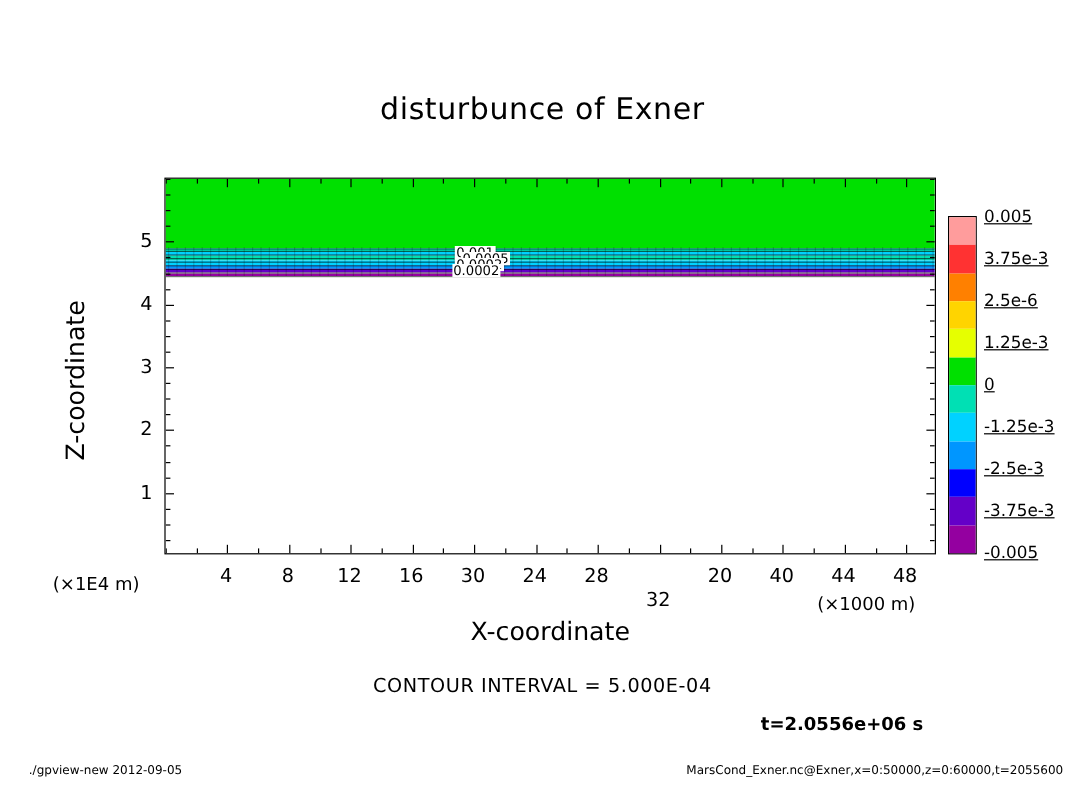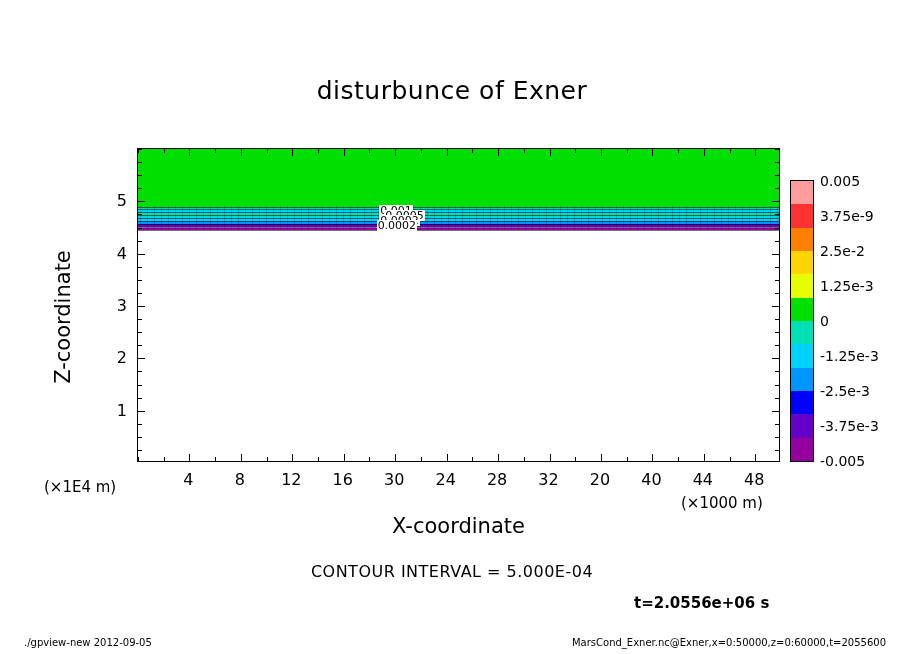--- a/index.html
+++ b/index.html
@@ -96,20 +96,21 @@
     border: 1px solid #000;
     box-sizing: border-box;
   }
   #colorbar .cb-cell { width: 100%; }
   .cb-label {
     position: absolute;
     left: 820px;
     font-size: 14px;
     transform: translateY(-50%);
     white-space: nowrap;
+    text-decoration: underline;
   }
 
   
   .contour-label {
     position: absolute;
     font-size: 11px;
     color: #000;
     background: #ffffff;
     padding: 0 1px;
     line-height: 11px;
@@ -370,21 +371,21 @@
 </div>
 
 <div id="x-tick-labels">
     <div class="xlabel" style="left: 188.44px; top: 470px;">4</div>
     <div class="xlabel" style="left: 239.88px; top: 470px;">8</div>
     <div class="xlabel" style="left: 291.32px; top: 470px;">12</div>
     <div class="xlabel" style="left: 342.76px; top: 470px;">16</div>
     <div class="xlabel" style="left: 394.2px; top: 470px;">30</div>
     <div class="xlabel" style="left: 445.64px; top: 470px;">24</div>
     <div class="xlabel" style="left: 497.08px; top: 470px;">28</div>
-    <div class="xlabel" style="left: 548.52px; top: 470px;">32</div>
+    <div class="xlabel" style="left: 548.52px; top: 490px;">32</div>
     <div class="xlabel" style="left: 599.96px; top: 470px;">20</div>
     <div class="xlabel" style="left: 651.4px; top: 470px;">40</div>
     <div class="xlabel" style="left: 702.84px; top: 470px;">44</div>
     <div class="xlabel" style="left: 754.28px; top: 470px;">48</div>
   </div>
 <div id="y-tick-labels">
     <div class="ylabel" style="left: 103px; width: 24px; top: 409.667px;">1</div>
     <div class="ylabel" style="left: 103px; width: 24px; top: 357.333px;">2</div>
     <div class="ylabel" style="left: 103px; width: 24px; top: 305px;">3</div>
     <div class="ylabel" style="left: 103px; width: 24px; top: 252.667px;">4</div>
@@ -406,22 +407,22 @@
     <div class="cb-cell" style="height: 23.3333px; background: rgb(0, 224, 0);"></div>
     <div class="cb-cell" style="height: 23.3333px; background: rgb(0, 224, 180);"></div>
     <div class="cb-cell" style="height: 23.3333px; background: rgb(0, 210, 255);"></div>
     <div class="cb-cell" style="height: 23.3333px; background: rgb(0, 150, 255);"></div>
     <div class="cb-cell" style="height: 23.3333px; background: rgb(0, 0, 255);"></div>
     <div class="cb-cell" style="height: 23.3333px; background: rgb(100, 0, 200);"></div>
     <div class="cb-cell" style="height: 23.3333px; background: rgb(148, 0, 160);"></div>
   </div>
 <div id="colorbar-labels">
     <div class="cb-label" style="top: 181px;">0.005</div>
-    <div class="cb-label" style="top: 216px;">3.75e-9</div>
-    <div class="cb-label" style="top: 251px;">2.5e-2</div>
+    <div class="cb-label" style="top: 216px;">3.75e-3</div>
+    <div class="cb-label" style="top: 251px;">2.5e-6</div>
     <div class="cb-label" style="top: 286px;">1.25e-3</div>
     <div class="cb-label" style="top: 321px;">0</div>
     <div class="cb-label" style="top: 356px;">-1.25e-3</div>
     <div class="cb-label" style="top: 391px;">-2.5e-3</div>
     <div class="cb-label" style="top: 426px;">-3.75e-3</div>
     <div class="cb-label" style="top: 461px;">-0.005</div>
   </div>
 
 <div class="abs" id="contour-interval">CONTOUR INTERVAL = 5.000E-04</div>
 <div class="abs" id="time-stamp">t=2.0556e+06 s</div>

